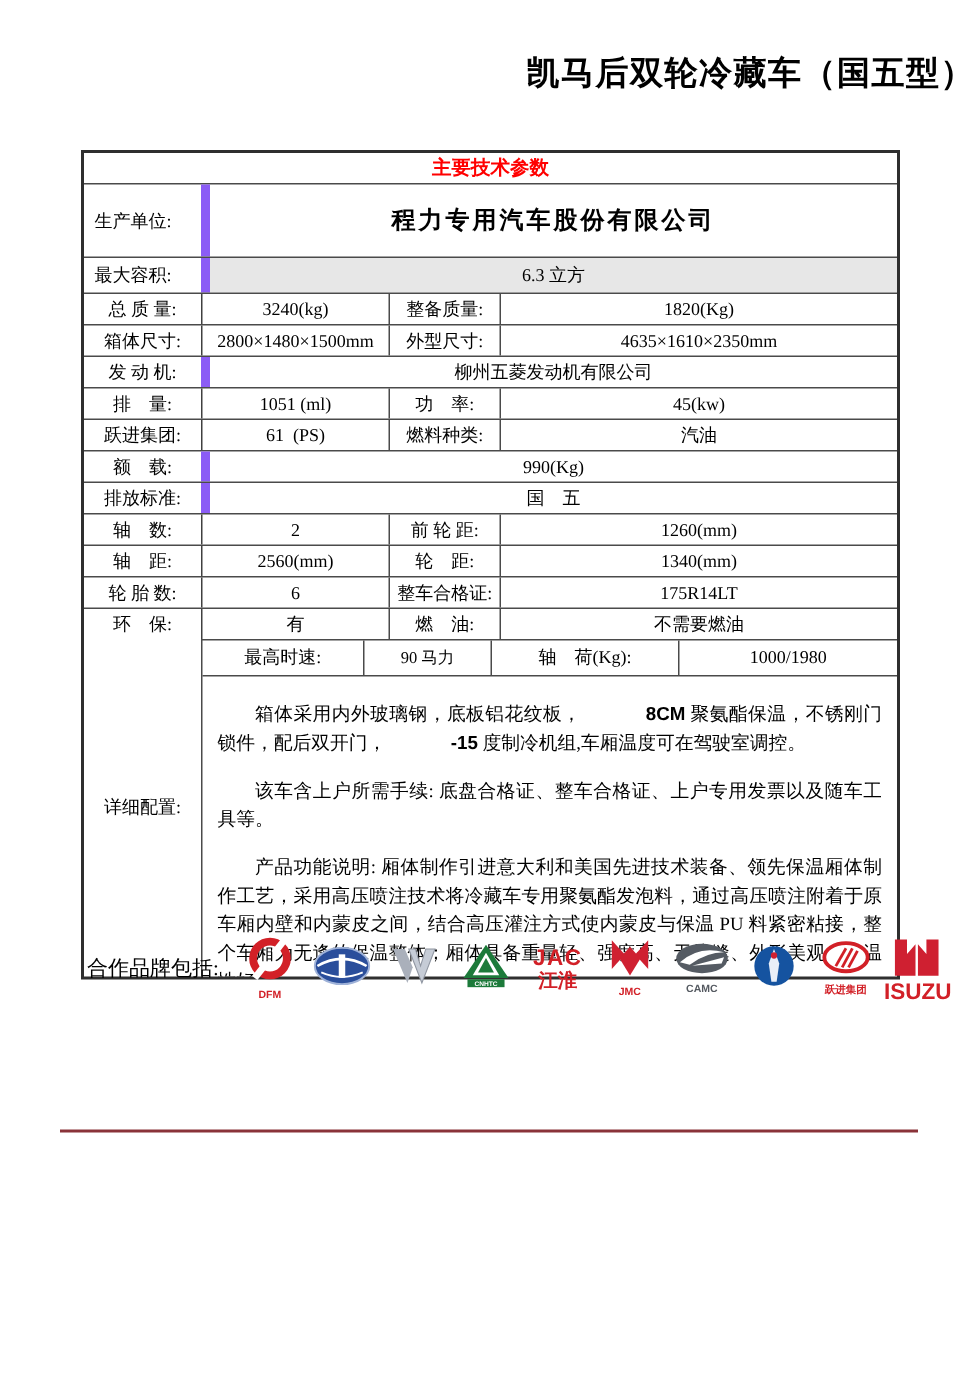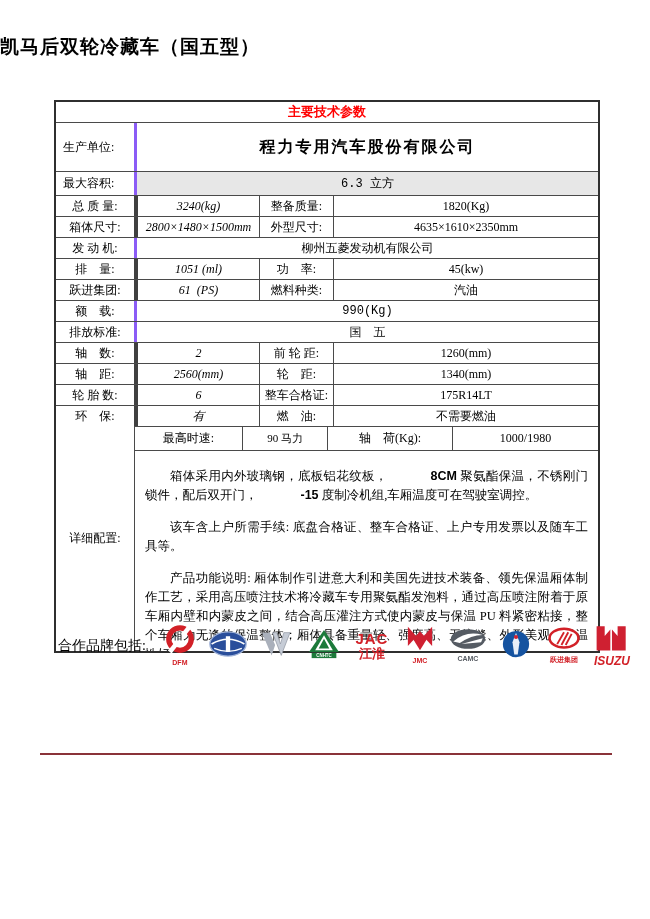--- a/index.html
+++ b/index.html
@@ -1,37 +1,37 @@
 <!DOCTYPE html>
 <html><head>
 <meta charset="utf-8">
 <style>
   html,body{margin:0;padding:0;}
   .page{
     position:relative;width:650px;height:919px;background:#ffffff;
     font-family:"Liberation Serif","DejaVu Serif",serif;color:#000;overflow:hidden;
   }
   .doc-title{
-    position:absolute;top:34px;left:0;width:650px;text-align:left;
-    font-size:19px;font-weight:bold;letter-spacing:1px;
+    position:absolute;top:34px;left:0;width:650px;text-align:right;
+    font-size:22px;font-weight:bold;letter-spacing:1px;
   }
   
   .doc-table{
     position:absolute;left:54px;top:100px;width:546px;height:553px;
     border:2px solid #2f2f2f;box-sizing:border-box;
     display:flex;flex-direction:column;font-size:12px;
   }
   .t-row{display:flex;border-top:1px solid #4a4a4a;align-items:stretch;}
   .t-row.first{border-top:none;}
   .cell{display:flex;align-items:center;justify-content:center;white-space:pre;box-sizing:border-box;}
   .c-l1{width:78px;}
-  .c-v1{width:125px;border-left:4px solid #404040;font-style:italic;}
+  .c-v1{width:125px;border-left:1px solid #404040;}
   .c-l2{width:74px;border-left:1px solid #4a4a4a;}
   .c-v2{flex:1;border-left:1px solid #4a4a4a;}
-  .c-span{flex:1;border-left:3px solid #8b5cf6;font-family:Liberation Mono, monospace;}
+  .c-span{flex:1;border-left:6px solid #8b5cf6;}
   .h20{height:20px;}
   .h23{height:23px;}
   .header-row{height:20px;}
   .header-cell{flex:1;display:flex;align-items:center;justify-content:center;
     color:#ff0000;font-weight:bold;font-size:13px;}
   .manu-row{height:48px;}
   .manu-label{justify-content:flex-start;padding-left:7px;}
   .manu-value{font-size:16px;font-weight:bold;letter-spacing:2px;}
   .gray{background:#e7e7e7;}
   
@@ -54,21 +54,21 @@
   .brand{display:flex;flex-direction:column;align-items:center;justify-content:center;
     margin:0 4px;min-width:40px;}
   .brand-caption{font-size:7px;font-weight:bold;line-height:8px;margin-top:1px;
     font-family:"Liberation Sans","DejaVu Sans",sans-serif;}
   .cap-red{color:#d22027;}
   .cap-gray{color:#555a61;}
   .jac-text{color:#d22027;font-weight:bold;text-align:center;
     font-family:"Liberation Sans","DejaVu Sans",sans-serif;line-height:15px;}
   .jac-top{font-size:15px;letter-spacing:1px;}
   .jac-bottom{font-size:13px;}
-  .isuzu-cap{font-size:12px;font-style:italic;}
+  .isuzu-cap{font-size:15px;}
   
   .red-line{position:absolute;left:40px;top:753px;width:572px;height:2px;background:#8a3339;}
 </style>
 </head>
 <body>
 
 <div class="page">
 
   <div class="doc-title">凯马后双轮冷藏车（国五型）</div>
 

